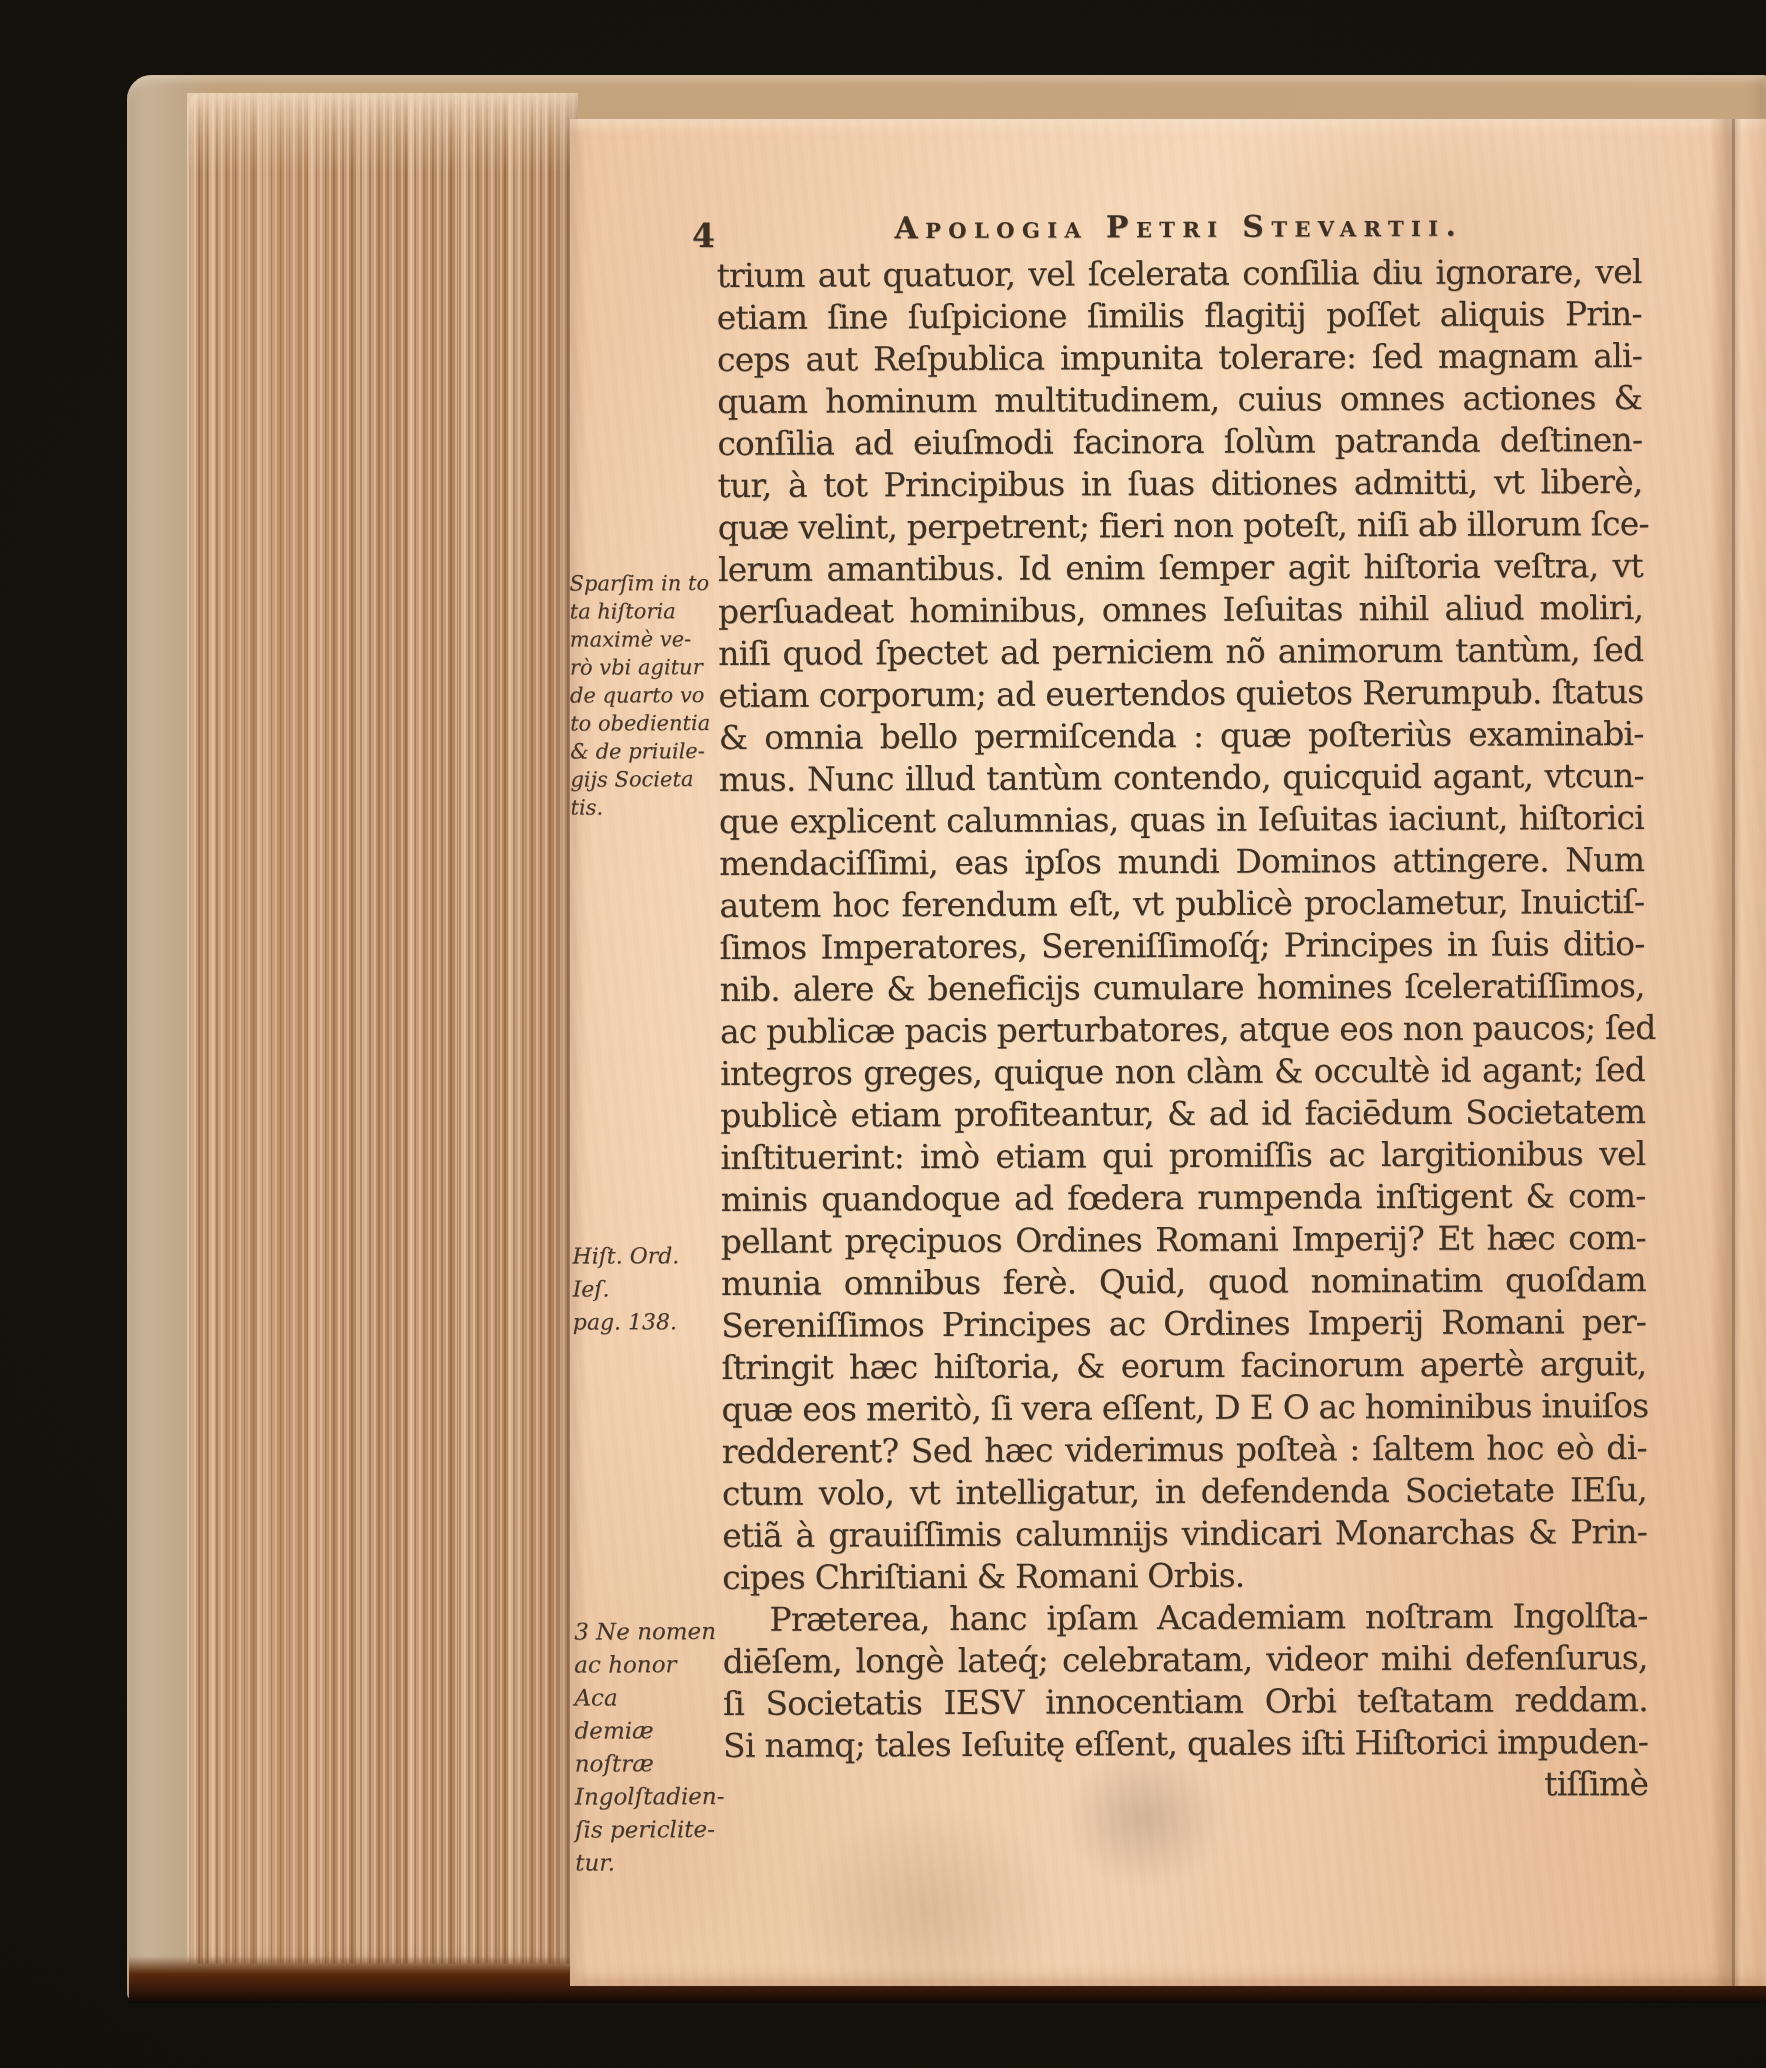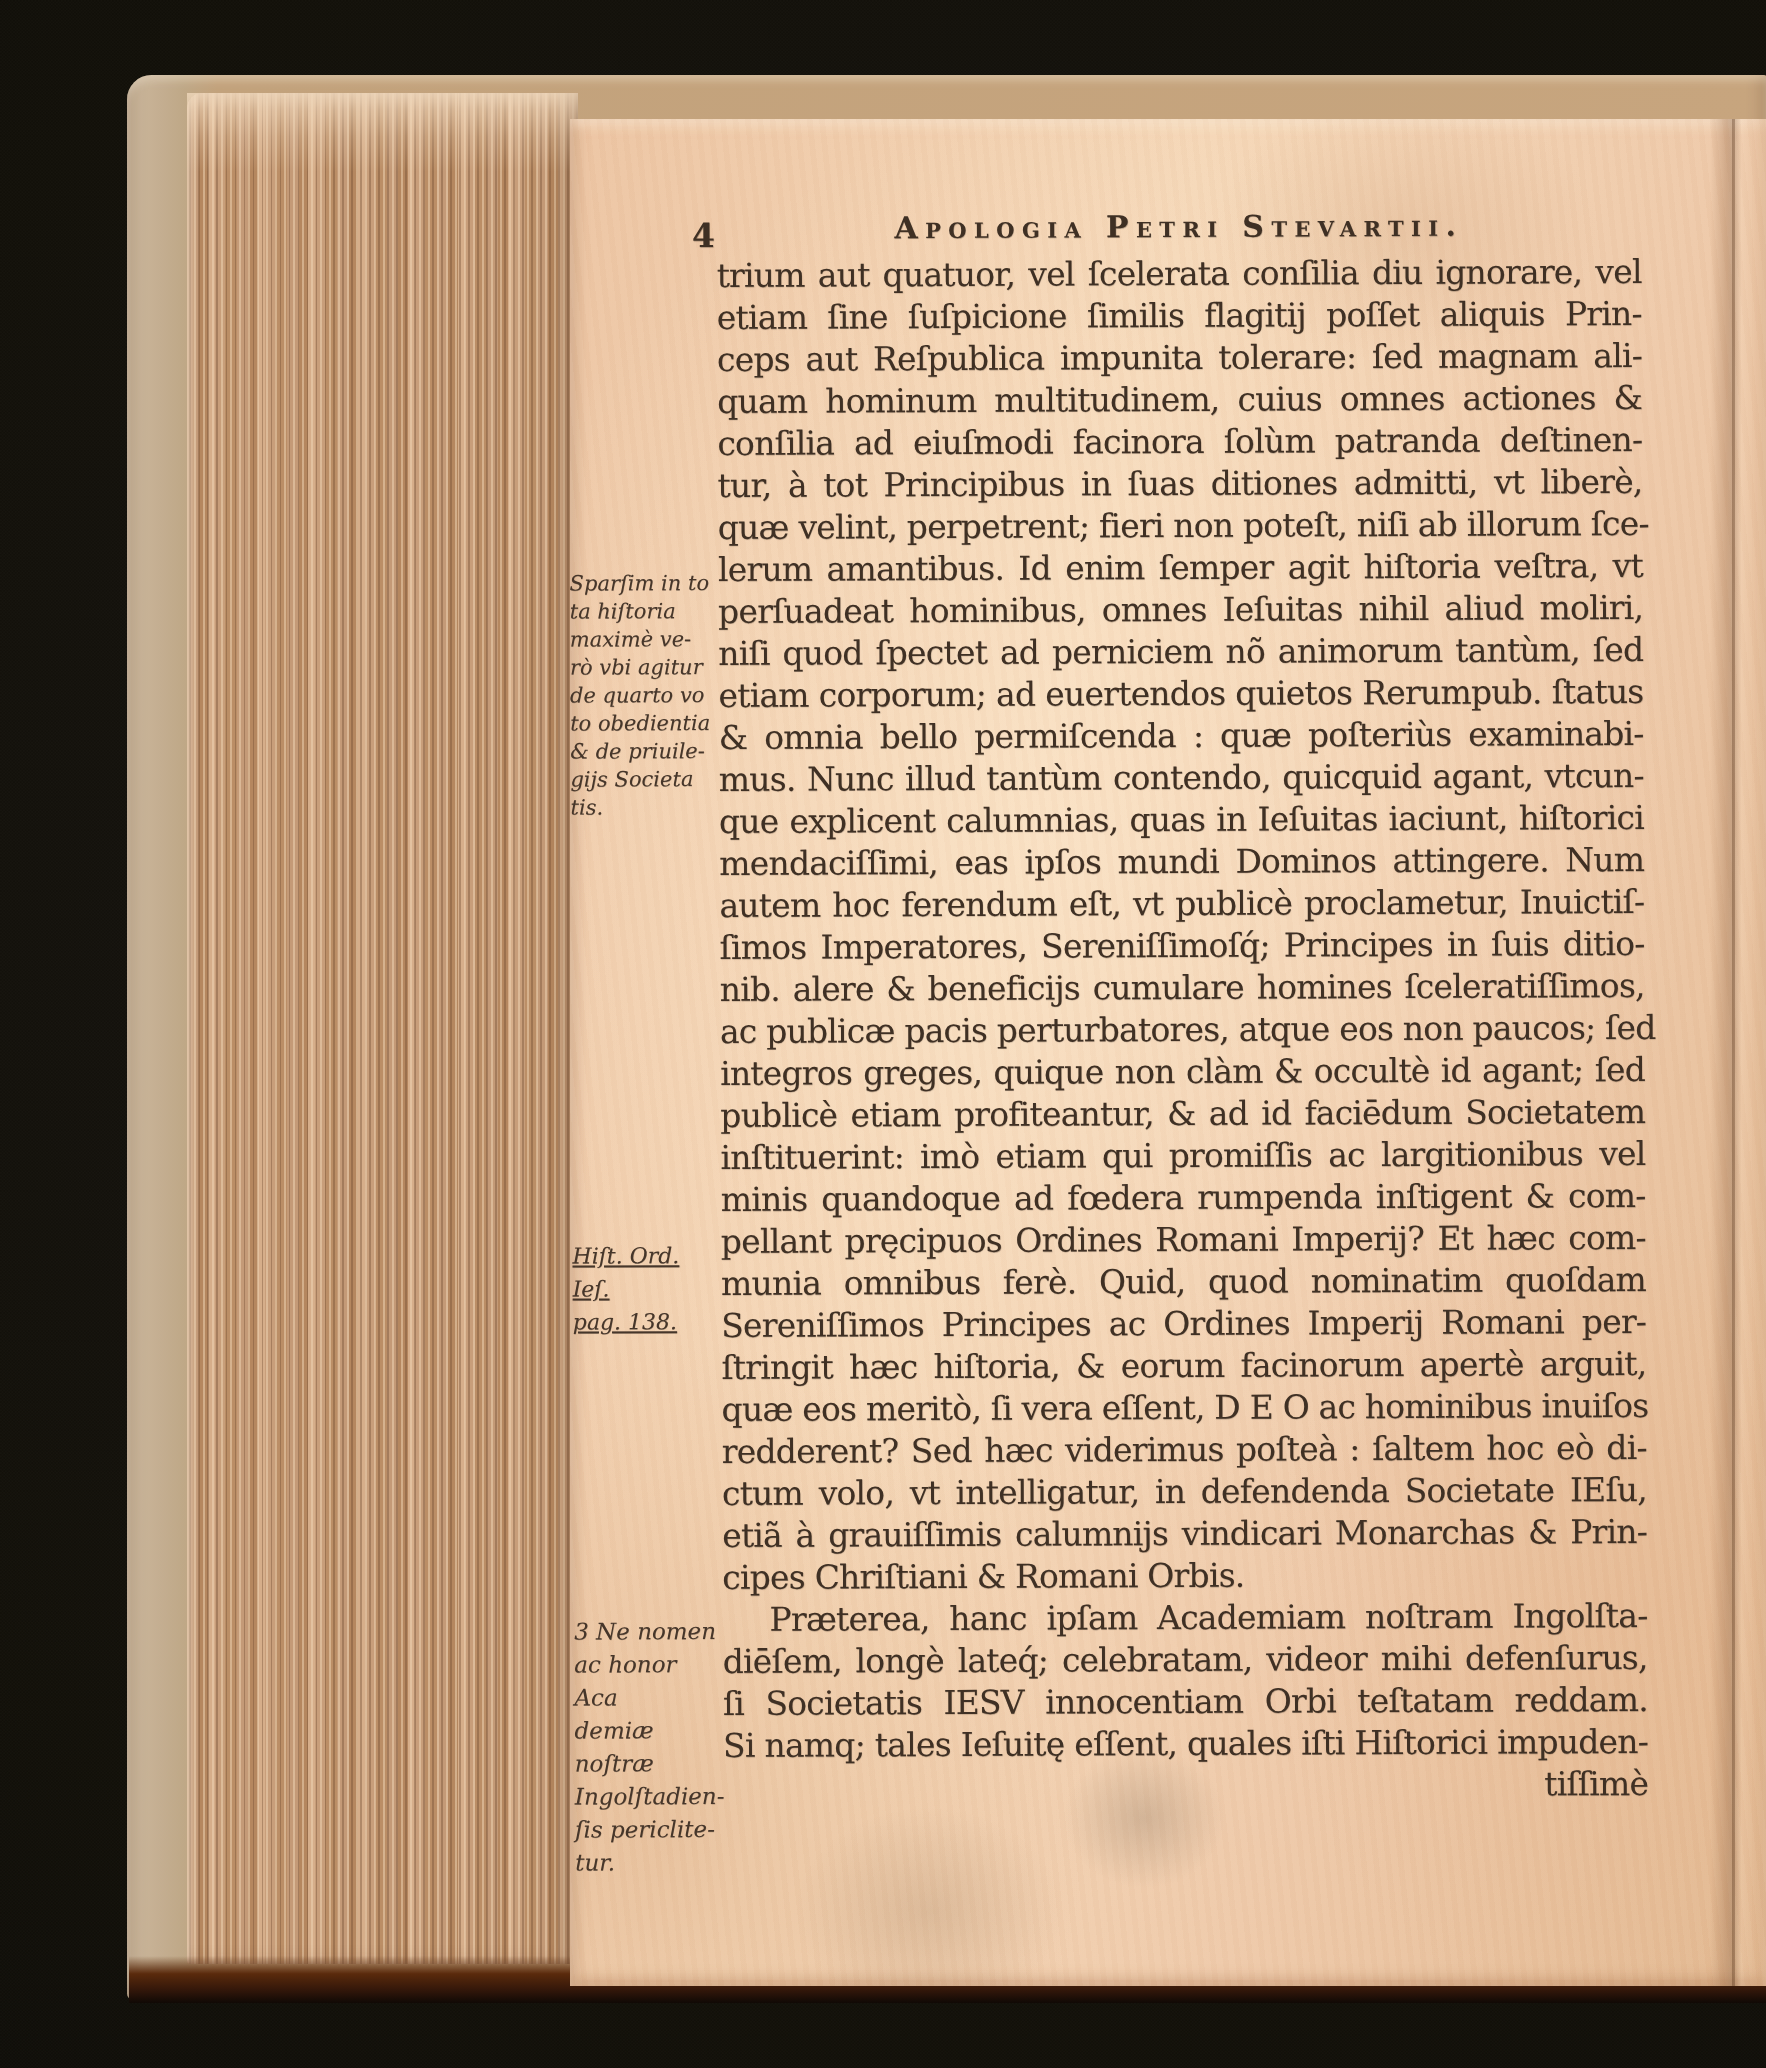--- a/index.html
+++ b/index.html
@@ -81,21 +81,21 @@
   }
   .tline.al{text-align:left;text-align-last:left;}
   .tline.ar{text-align:right;text-align-last:right;}
   .tline.ind{padding-left:47px;}
   .note{
     position:absolute;left:1.6px;width:149px;font-style:italic;color:var(--note-ink);
     font-size:21px;line-height:28px;white-space:pre-line;
     text-shadow:0.3px 0.5px 0.6px rgba(70,54,42,.35);
   }
   .note1{top:448px;}
-  .note2{top:1118px;font-size:22px;line-height:33px;text-decoration:underline;}
+  .note2{top:1118px;font-size:22px;line-height:33px;}
   .note3{top:1494px;font-size:23px;line-height:33px;}
 </style>
 </head>
 <body>
 
 <div class="stage">
   <div class="book-base"></div>
   <div class="page-stack"></div>
   <div class="bottom-shadow"></div>
   <div class="page">

